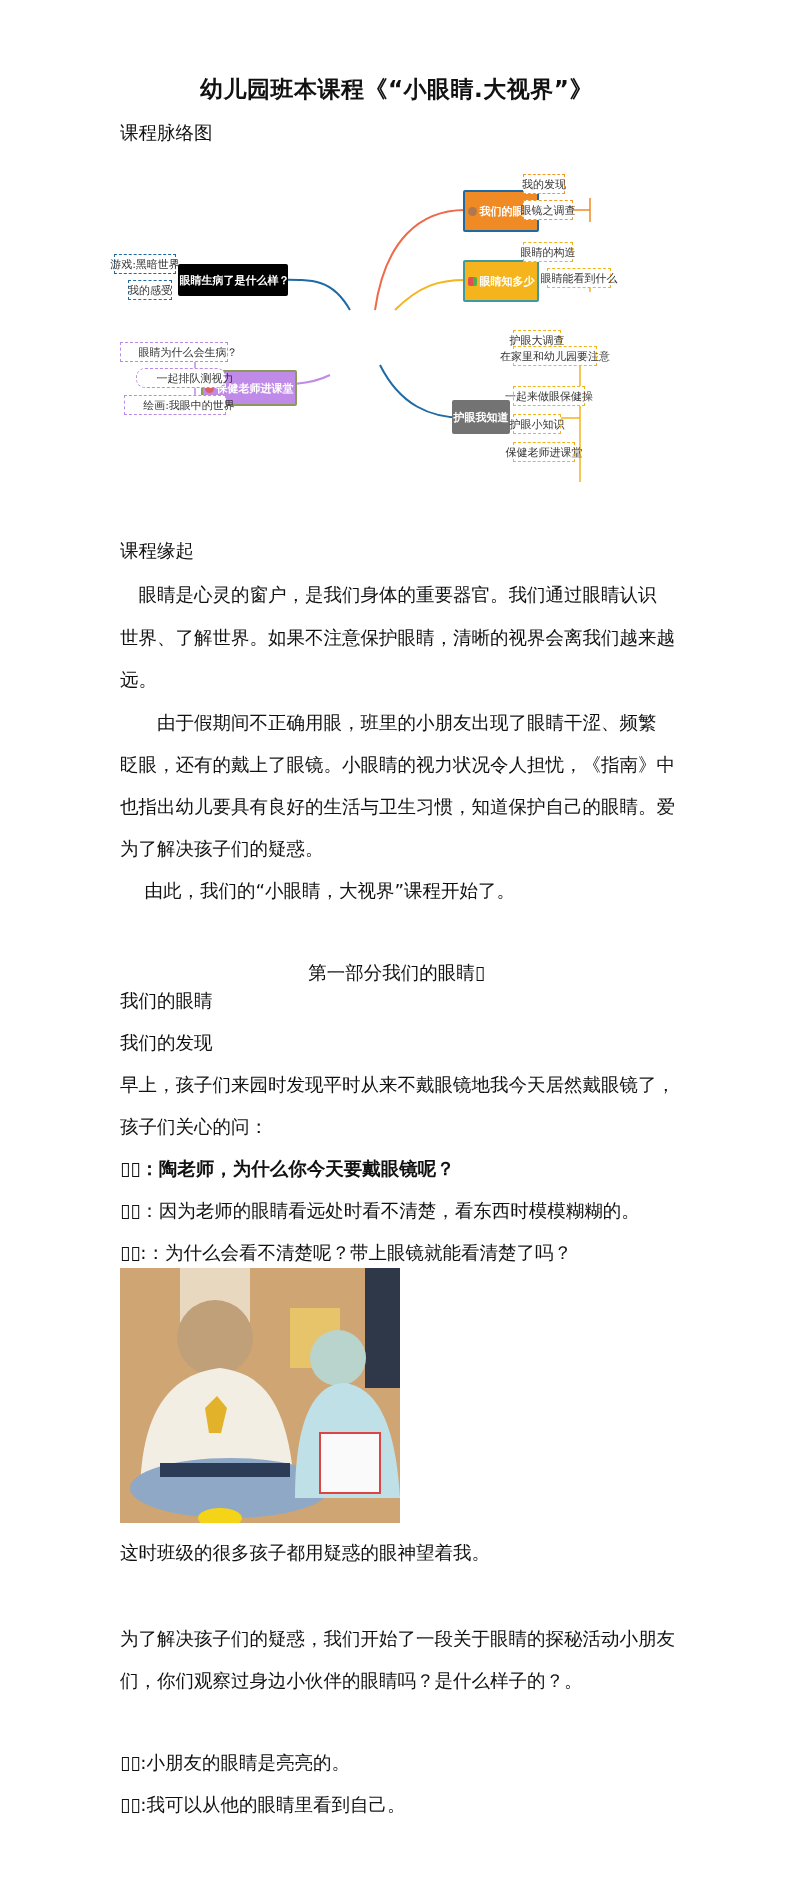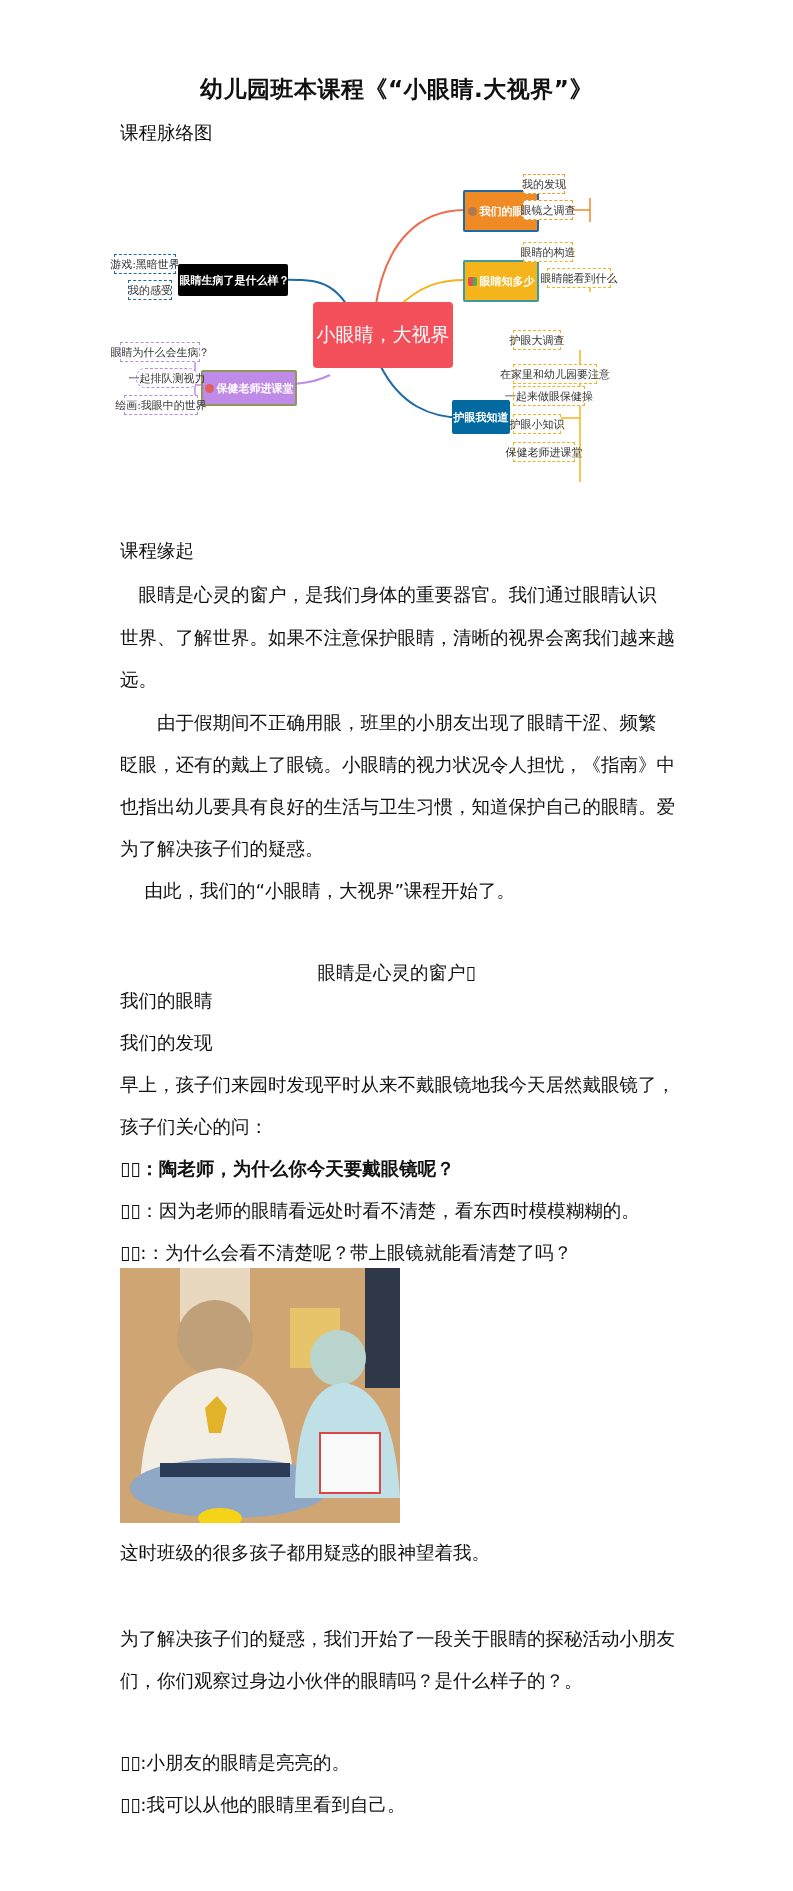--- a/index.html
+++ b/index.html
@@ -8,21 +8,21 @@
   .abs { position:absolute; }
   .title { left:0; width:793px; top:74px; text-align:center; font-size:23px; font-weight:bold; letter-spacing:0.5px; }
   .p { left:120px; font-size:18.5px; line-height:26px; white-space:nowrap; }
   .center { left:0; width:793px; text-align:center; font-size:18.5px; }
 
   
   .mm { left:120px; top:160px; width:600px; height:350px; }
   .node { position:absolute; color:#fff; font-size:11px; font-weight:bold; display:flex; align-items:center; justify-content:center; border-radius:2px; white-space:nowrap; }
   .leaf { position:absolute; font-size:11px; color:#333; background:#fff; display:flex; align-items:center; justify-content:center; white-space:nowrap; }
   .leaf.blue { border:1.5px dashed #1e6aa5; }
-  .leaf.purple { border:1.5px dashed #b98be6; }
+  .leaf.purple { border:1.5px dashed #b98be6;padding-left:28px; }
   .leaf.orange { border:1.5px dashed #f09a2a; }
   .leaf.yellow { border:1.5px dashed #f0b41c; }
   .ico { display:inline-block; width:9px; height:9px; border-radius:2px; margin-right:3px; }
 
   
   .photo { left:120px; top:1265px; width:280px; height:255px; overflow:hidden;
            background:linear-gradient(90deg,#c59a6a 0%,#d9b487 20%,#c89a66 45%,#a6c9c0 60%,#d8b27e 80%,#2d3545 95%); }
 </style>
 </head>
 <body>
@@ -39,21 +39,20 @@
     <path d="M275,150 C300,125 320,120 345,120" stroke="#f5b41c" stroke-width="2" fill="none"></path>
     <path d="M260,205 C280,245 310,258 345,258" stroke="#1e6aa5" stroke-width="2" fill="none"></path>
 
     <path d="M95,120 L70,120 M70,108 L70,132" stroke="#1e6aa5" stroke-width="1.5" fill="none"></path>
     <path d="M100,225 L75,225 M75,198 L75,252" stroke="#c08ae8" stroke-width="1.5" fill="none"></path>
     <path d="M450,50 L470,50 M470,38 L470,62" stroke="#f08a24" stroke-width="1.5" fill="none"></path>
     <path d="M450,120 L470,120 M470,108 L470,132" stroke="#f5b41c" stroke-width="1.5" fill="none"></path>
     <path d="M440,258 L460,258 M460,190 L460,322" stroke="#f5b41c" stroke-width="1.5" fill="none"></path>
   </svg>
 
-  <div class="node" style="left:193px;top:142px;width:140px;height:66px;background:#f4505c;font-size:19px;font-weight:normal;border-radius:4px;">小眼睛，大视界</div>
 
   <div class="node" style="left:58px;top:104px;width:110px;height:32px;background:#000000;">
     <span class="ico" style="background:#6aa1cc;"></span>
     <span>眼睛生病了是什么样？</span>
   </div>
   <div class="leaf blue" style="left:-6px;top:94px;width:60px;height:18px;">游戏:黑暗世界</div>
   <div class="leaf blue" style="left:8px;top:120px;width:42px;height:18px;">我的感受</div>
 
   <div class="node" style="left:81px;top:210px;width:92px;height:32px;background:#c08ae8;border:2px solid #8b9a5a;">
     <span class="ico" style="background:#e06060;border-radius:50%;"></span>
@@ -70,40 +69,40 @@
   <div class="leaf orange" style="left:403px;top:14px;width:40px;height:18px;">我的发现</div>
   <div class="leaf orange" style="left:403px;top:40px;width:48px;height:18px;">眼镜之调查</div>
 
   <div class="node" style="left:343px;top:100px;width:72px;height:38px;background:#f5b41c;border:2px solid #3f9aa0;">
     <span class="ico" style="background:linear-gradient(90deg,#e05050 50%,#4caf50 50%);"></span>
     <span>眼睛知多少</span>
   </div>
   <div class="leaf yellow" style="left:403px;top:82px;width:48px;height:18px;">眼睛的构造</div>
   <div class="leaf yellow" style="left:403px;top:108px;width:62px;height:18px;margin-left:24px;">眼睛能看到什么</div>
 
-  <div class="node" style="left:332px;top:240px;width:58px;height:34px;background:#0369a1;">护眼我知道</div>
+  <div class="node" style="left:332px;top:240px;width:58px;height:34px;background:#737373;">护眼我知道</div>
   <div class="leaf yellow" style="left:393px;top:170px;width:46px;height:18px;">护眼大调查</div>
-  <div class="leaf yellow" style="left:393px;top:204px;width:82px;height:18px;">在家里和幼儿园要注意</div>
+  <div class="leaf yellow" style="left:393px;top:186px;width:82px;height:18px;">在家里和幼儿园要注意</div>
   <div class="leaf yellow" style="left:393px;top:226px;width:70px;height:18px;">一起来做眼保健操</div>
   <div class="leaf yellow" style="left:393px;top:254px;width:46px;height:18px;">护眼小知识</div>
   <div class="leaf yellow" style="left:393px;top:282px;width:60px;height:18px;">保健老师进课堂</div>
 </div>
 
 <div class="abs p" style="top:538px;">课程缘起</div>
 <div class="abs p" style="top:582px;">　眼睛是心灵的窗户，是我们身体的重要器官。我们通过眼睛认识</div>
 <div class="abs p" style="top:625px;">世界、了解世界。如果不注意保护眼睛，清晰的视界会离我们越来越</div>
 <div class="abs p" style="top:667px;">远。</div>
 
 <div class="abs p" style="top:710px;">　　由于假期间不正确用眼，班里的小朋友出现了眼睛干涩、频繁</div>
 <div class="abs p" style="top:752px;">眨眼，还有的戴上了眼镜。小眼睛的视力状况令人担忧，《指南》中</div>
 <div class="abs p" style="top:794px;">也指出幼儿要具有良好的生活与卫生习惯，知道保护自己的眼睛。爱</div>
 <div class="abs p" style="top:836px;">为了解决孩子们的疑惑。</div>
 <div class="abs p" style="top:878px;">　 由此，我们的“小眼睛，大视界”课程开始了。</div>
 
-<div class="abs center" style="top:960px;">眼睛是心灵的窗户▯</div>
+<div class="abs center" style="top:960px;">第一部分我们的眼睛▯</div>
 <div class="abs p" style="top:988px;">我们的眼睛</div>
 <div class="abs p" style="top:1030px;">我们的发现</div>
 <div class="abs p" style="top:1072px;">早上，孩子们来园时发现平时从来不戴眼镜地我今天居然戴眼镜了，</div>
 <div class="abs p" style="top:1114px;">孩子们关心的问：</div>
 
 <div class="abs p" style="top:1156px;font-weight:bold;">▯▯：陶老师，为什么你今天要戴眼镜呢？</div>
 <div class="abs p" style="top:1198px;">▯▯：因为老师的眼睛看远处时看不清楚，看东西时模模糊糊的。</div>
 <div class="abs p" style="top:1240px;">▯▯:：为什么会看不清楚呢？带上眼镜就能看清楚了吗？</div>
 
 <div class="abs photo" style="top:1268px;" title="两个孩子坐在地上看书，一个孩子指着另一个孩子的眼睛">

